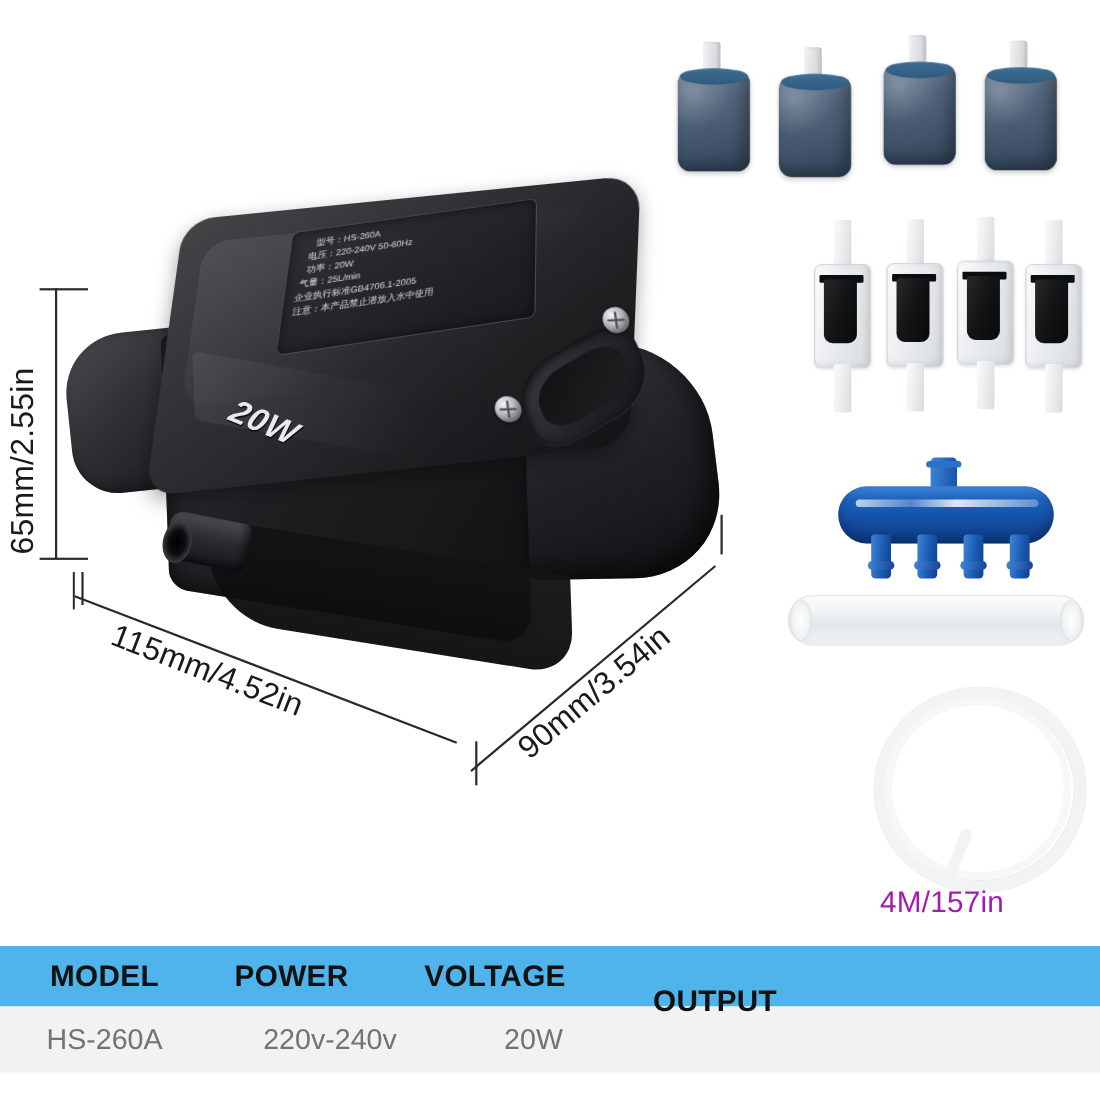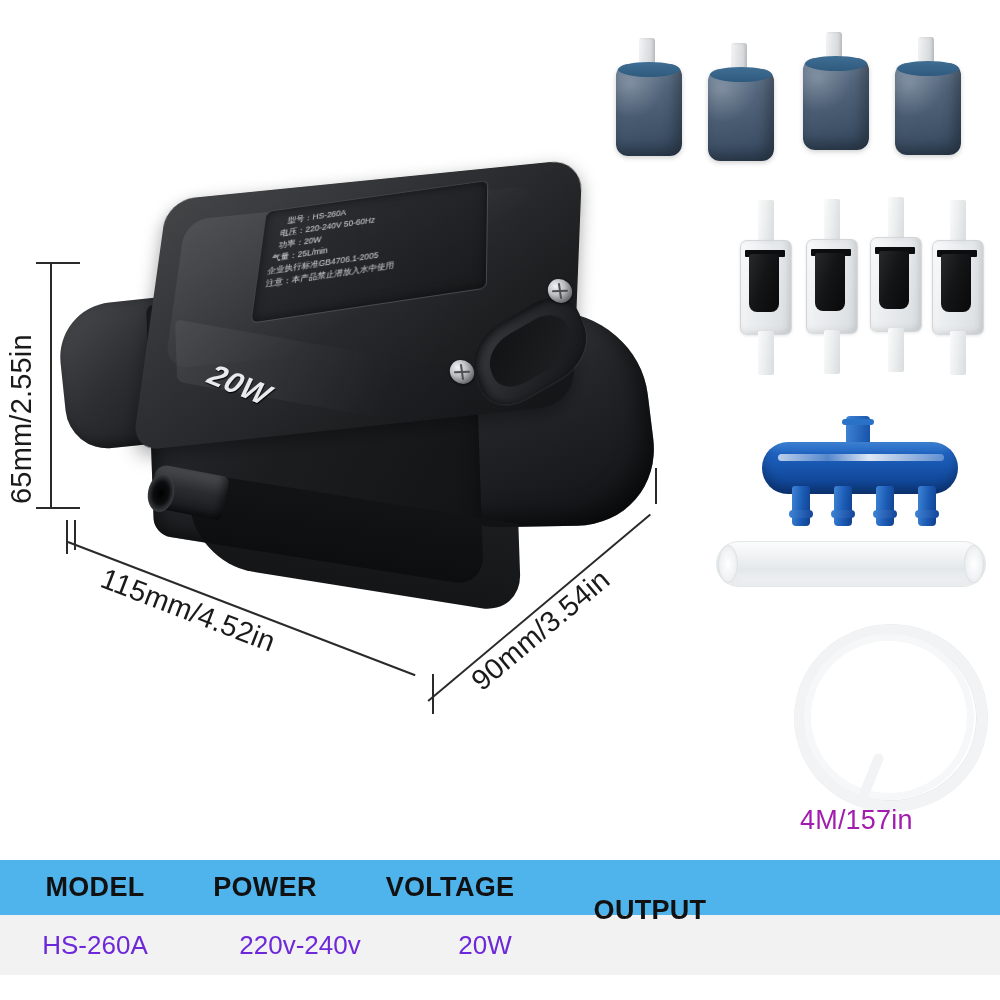--- a/index.html
+++ b/index.html
@@ -416,21 +416,21 @@
   }
   .spec-head .spec-cell {
     font-size: 27px;
     font-weight: 700;
     letter-spacing: .3px;
     color: #111;
   }
   .spec-body .spec-cell {
     font-size: 26px;
     font-weight: 400;
-    color: #6d28d9;
+    color: #737373;
   }
   .c0 { width: 19%; }
   .c1 { width: 22%; }
   .c2 { width: 15%; }
   .c3 { width: 26%; }
   .c4 { width: 18%; margin-top: 45px; }
 </style>
 </head>
 <body>
 

